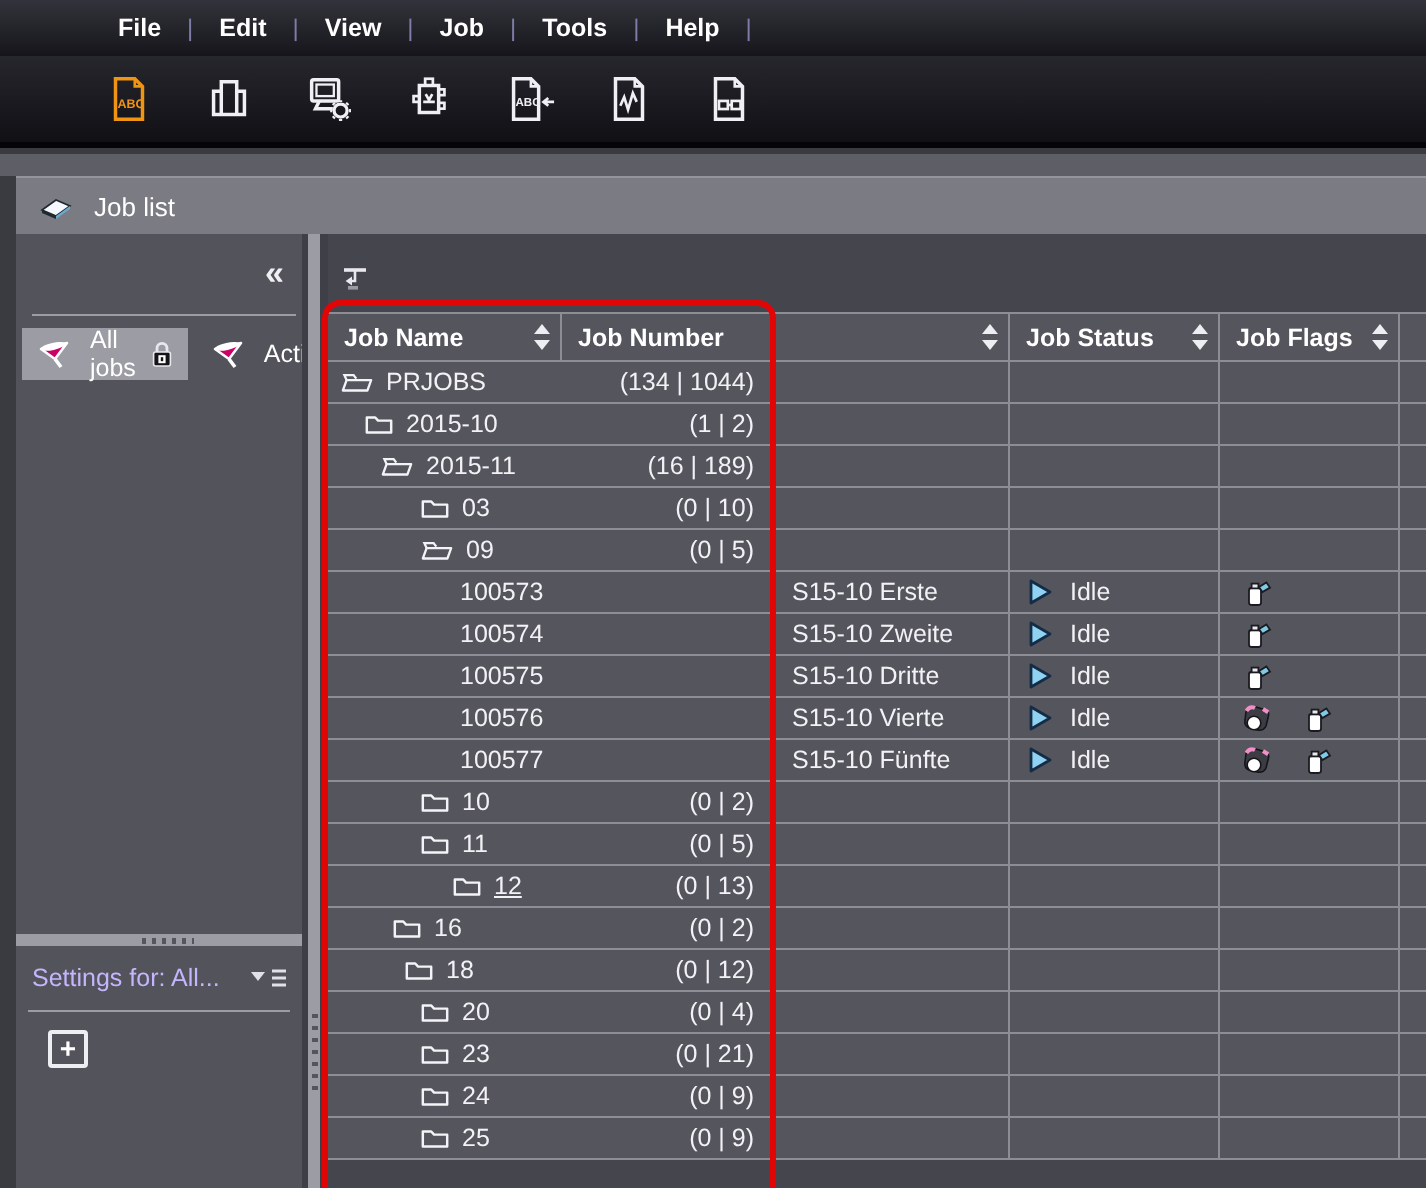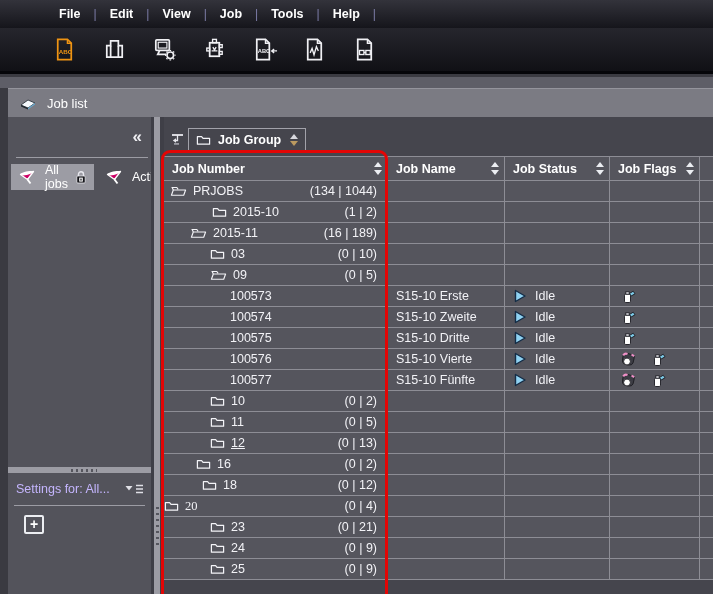--- a/index.html
+++ b/index.html
@@ -272,47 +272,35 @@
 
 <div class="abs table-area" data-name="job-table">
   <span class="icon tree-ic" data-name="collapse-tree-icon">
       <svg viewBox="0 0 16 13">
         <path d="M3 2 H14" stroke="#e8e8ee" stroke-width="1.8" fill="none"></path>
         <path d="M8.5 2 V7.5 H6.5" stroke="#e8e8ee" stroke-width="1.3" fill="none"></path>
         <path d="M7 5.2 L3.8 7.5 L7 9.8 Z" fill="#e8e8ee"></path>
         <rect x="5" y="10" width="5" height="1.8" fill="#9a9aa2"></rect>
       </svg>
     </span>
-  <div class="group-btn" data-name="group-by-selector">
-    <span class="icon gfolder" data-name="folder-icon">
-        <svg viewBox="0 0 16 12">
-          <path d="M1.5 10.5 V2.5 H6 L7.5 4.2 H14.5 V10.5 Z" fill="none" stroke="#f4f4f8" stroke-width="1.3" stroke-linejoin="round"></path>
-        </svg>
-      </span>
-    <span class="group-label" data-name="group-by-label">Job Group</span>
-    <span class="spinner" data-name="group-spinner-icon">
-        <i class="up"></i>
-        <i class="down"></i>
-      </span>
-  </div>
   <div class="thead" data-name="table-header">
+      <div class="hcell" data-name="column-header-job-name" style="width: 117px;">
+        <span class="hlabel" data-name="column-label">Job Name</span>
+        <span class="sort" data-name="sort-icon">
+          <i class="su"></i>
+          <i class="sd"></i>
+        </span>
+      </div>
       <div class="hcell" data-name="column-header-job-number" style="width: 224px;">
         <span class="hlabel" data-name="column-label">Job Number</span>
         <span class="sort" data-name="sort-icon">
           <i class="su"></i>
           <i class="sd"></i>
         </span>
       </div>
-      <div class="hcell" data-name="column-header-job-name" style="width: 117px;">
-        <span class="hlabel" data-name="column-label">Job Name</span>
-        <span class="sort" data-name="sort-icon">
-          <i class="su"></i>
-          <i class="sd"></i>
-        </span>
-      </div>
       <div class="hcell" data-name="column-header-job-status" style="width: 105px;">
         <span class="hlabel" data-name="column-label">Job Status</span>
         <span class="sort" data-name="sort-icon">
           <i class="su"></i>
           <i class="sd"></i>
         </span>
       </div>
       <div class="hcell" data-name="column-header-job-flags" style="width: 90px;">
         <span class="hlabel" data-name="column-label">Job Flags</span>
         <span class="sort" data-name="sort-icon">
@@ -336,21 +324,21 @@
           </span>
           <span class="count" data-name="group-count">(134 | 1044)</span>
         </div>
         <div class="tcell c2" data-name="job-name-cell"></div>
         <div class="tcell c3" data-name="job-status-cell"></div>
         <div class="tcell c4" data-name="job-flags-cell"></div>
         <div class="tcell c5" data-name="spacer-cell"></div>
       </div>
       <div class="trow" data-name="table-row">
         <div class="tcell c1" data-name="job-number-cell">
-          <span class="gleft" style="padding-left: 18px; margin-left: 30px;">
+          <span class="gleft" style="padding-left: 18px;">
             <span class="icon" data-name="folder-closed-icon">
               <svg viewBox="0 0 16 12">
                 <path d="M1.5 10.5 V2.5 H6 L7.5 4.2 H14.5 V10.5 Z" fill="none" stroke="#f4f4f8" stroke-width="1.3" stroke-linejoin="round"></path>
               </svg>
             </span>
             <span data-name="group-name">2015-10</span>
           </span>
           <span class="count" data-name="group-count">(1 | 2)</span>
         </div>
         <div class="tcell c2" data-name="job-name-cell"></div>
@@ -586,21 +574,21 @@
           </span>
           <span class="count" data-name="group-count">(0 | 5)</span>
         </div>
         <div class="tcell c2" data-name="job-name-cell"></div>
         <div class="tcell c3" data-name="job-status-cell"></div>
         <div class="tcell c4" data-name="job-flags-cell"></div>
         <div class="tcell c5" data-name="spacer-cell"></div>
       </div>
       <div class="trow" data-name="table-row">
         <div class="tcell c1" data-name="job-number-cell">
-          <span class="gleft" style="padding-left: 46px; text-decoration: underline;">
+          <span class="gleft" style="padding-left: 62px; text-decoration: underline;">
             <span class="icon" data-name="folder-closed-icon">
               <svg viewBox="0 0 16 12">
                 <path d="M1.5 10.5 V2.5 H6 L7.5 4.2 H14.5 V10.5 Z" fill="none" stroke="#f4f4f8" stroke-width="1.3" stroke-linejoin="round"></path>
               </svg>
             </span>
             <span data-name="group-name">12</span>
           </span>
           <span class="count" data-name="group-count">(0 | 13)</span>
         </div>
         <div class="tcell c2" data-name="job-name-cell"></div>
@@ -637,21 +625,21 @@
           </span>
           <span class="count" data-name="group-count">(0 | 12)</span>
         </div>
         <div class="tcell c2" data-name="job-name-cell"></div>
         <div class="tcell c3" data-name="job-status-cell"></div>
         <div class="tcell c4" data-name="job-flags-cell"></div>
         <div class="tcell c5" data-name="spacer-cell"></div>
       </div>
       <div class="trow" data-name="table-row">
         <div class="tcell c1" data-name="job-number-cell">
-          <span class="gleft" style=" font-family: Liberation Serif, serif;">
+          <span class="gleft" style="padding-left: 46px;">
             <span class="icon" data-name="folder-closed-icon">
               <svg viewBox="0 0 16 12">
                 <path d="M1.5 10.5 V2.5 H6 L7.5 4.2 H14.5 V10.5 Z" fill="none" stroke="#f4f4f8" stroke-width="1.3" stroke-linejoin="round"></path>
               </svg>
             </span>
             <span data-name="group-name">20</span>
           </span>
           <span class="count" data-name="group-count">(0 | 4)</span>
         </div>
         <div class="tcell c2" data-name="job-name-cell"></div>

